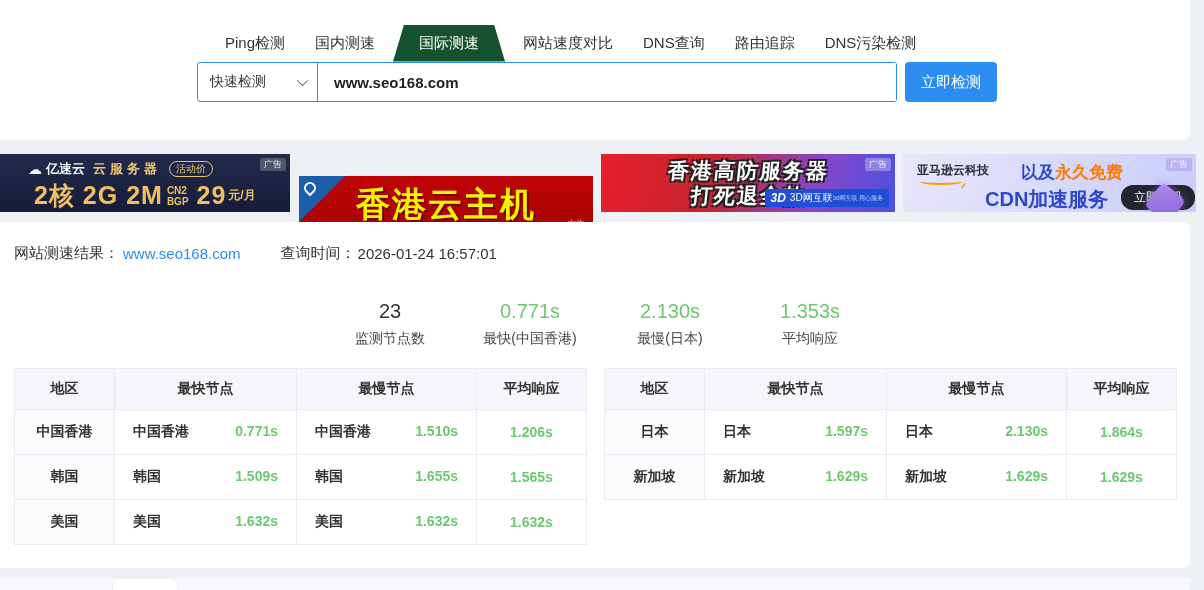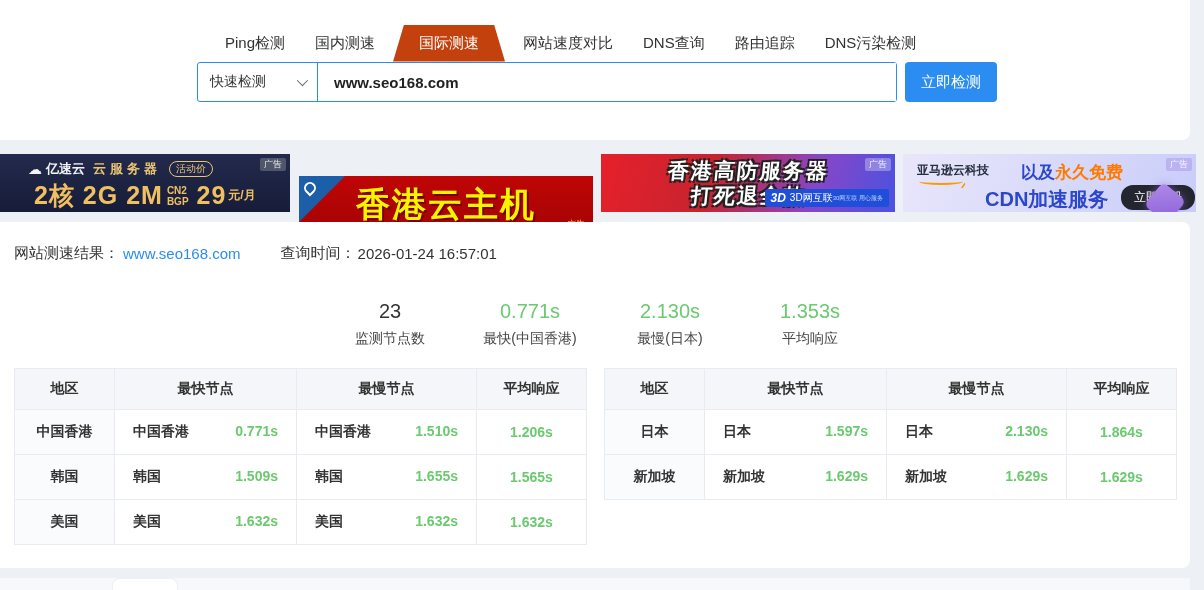--- a/index.html
+++ b/index.html
@@ -3,21 +3,21 @@
 <meta charset="utf-8">
 <style>
   * { margin:0; padding:0; box-sizing:border-box; }
   html,body { width:1204px; height:590px; overflow:hidden; }
   body { background:#edf0f4; font-family:"Liberation Sans","DejaVu Sans",sans-serif; color:#333; position:relative; }
 
   
   .header-card { position:absolute; left:0; top:0; width:1190px; height:140px; background:#fff; border-radius:0 0 8px 0; }
   .tabs { position:absolute; left:210px; top:24px; display:flex; align-items:center; height:38px; }
   .tab { font-size:15px; color:#333; padding:8px 15px; cursor:pointer; white-space:nowrap; }
-  .tab.active { background:#c2410c; color:#fff; padding:9px 26px; clip-path:polygon(11px 0, calc(100% - 11px) 0, 100% 100%, 0 100%); border-radius:6px 6px 0 0; margin:0 3px; }
+  .tab.active { background:#14532d; color:#fff; padding:9px 26px; clip-path:polygon(11px 0, calc(100% - 11px) 0, 100% 100%, 0 100%); border-radius:6px 6px 0 0; margin:0 3px; }
   .search-row { position:absolute; left:197px; top:62px; display:flex; align-items:center; }
   .search-box { display:flex; border:1px solid #2b8df2; border-radius:3px; background:#fff; height:40px; width:700px; }
   .mode-select { width:120px; display:flex; align-items:center; justify-content:space-between; padding:0 12px; border-right:1px solid #2b8df2; font-size:14px; color:#333; cursor:pointer; }
   .chev { width:8px; height:8px; border-right:1.5px solid #666; border-bottom:1.5px solid #666; transform:rotate(45deg) translateY(-2px); }
   .url-input { flex:1; border:none; outline:none; font-size:15px; font-weight:bold; color:#222; padding:0 16px; font-family:"Liberation Sans","DejaVu Sans",sans-serif; }
   .submit-btn { margin-left:8px; width:92px; height:40px; background:#2b8df2; color:#fff; border:none; border-radius:4px; font-size:15px; cursor:pointer; font-family:inherit; }
 
   
   .banner { position:absolute; top:154px; height:58px; overflow:hidden; cursor:pointer; }
   .ad-tag { position:absolute; font-size:9px; line-height:13px; padding:0 4px; color:rgba(255,255,255,.85); background:rgba(120,125,135,.55); border-radius:2px; }

